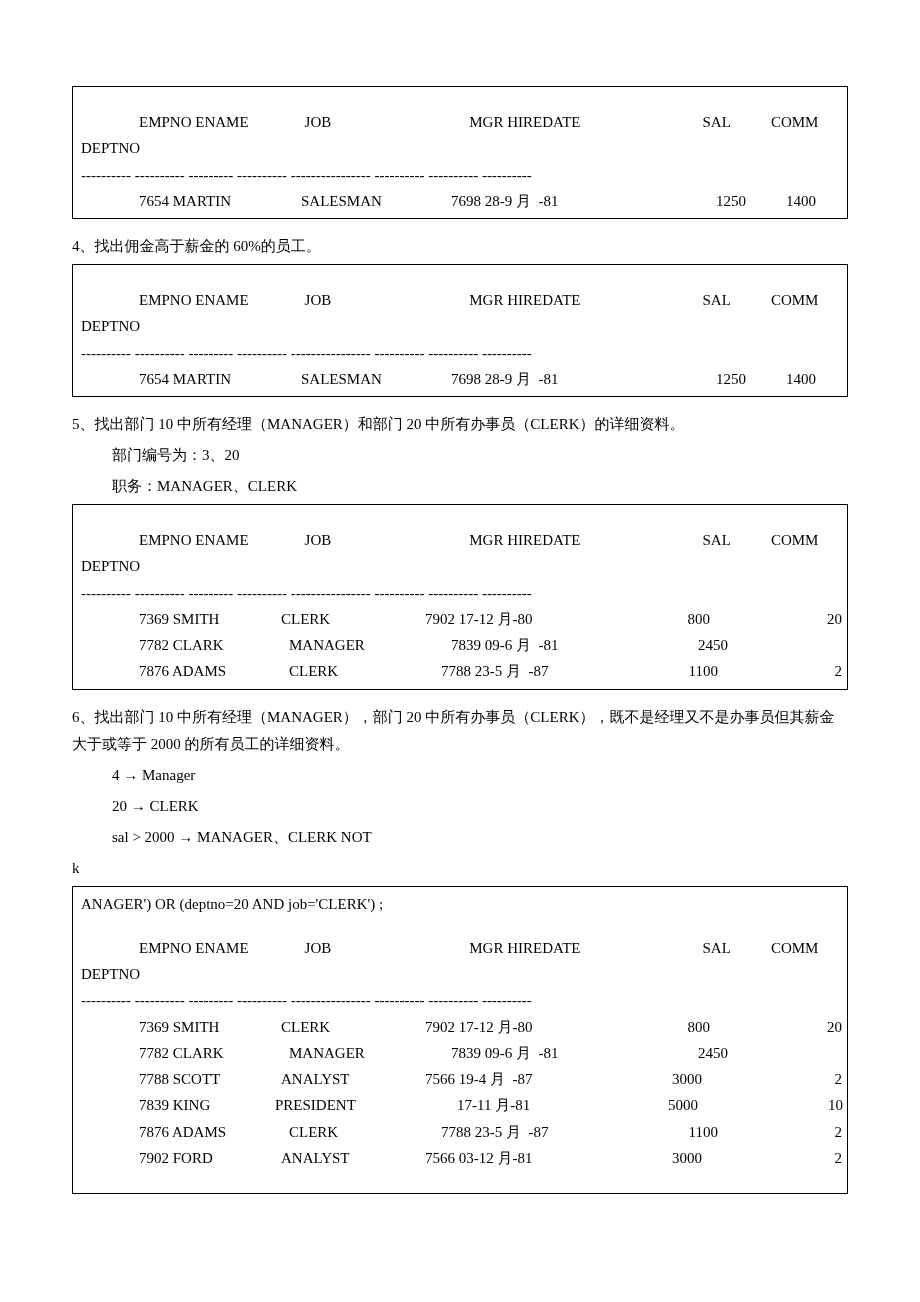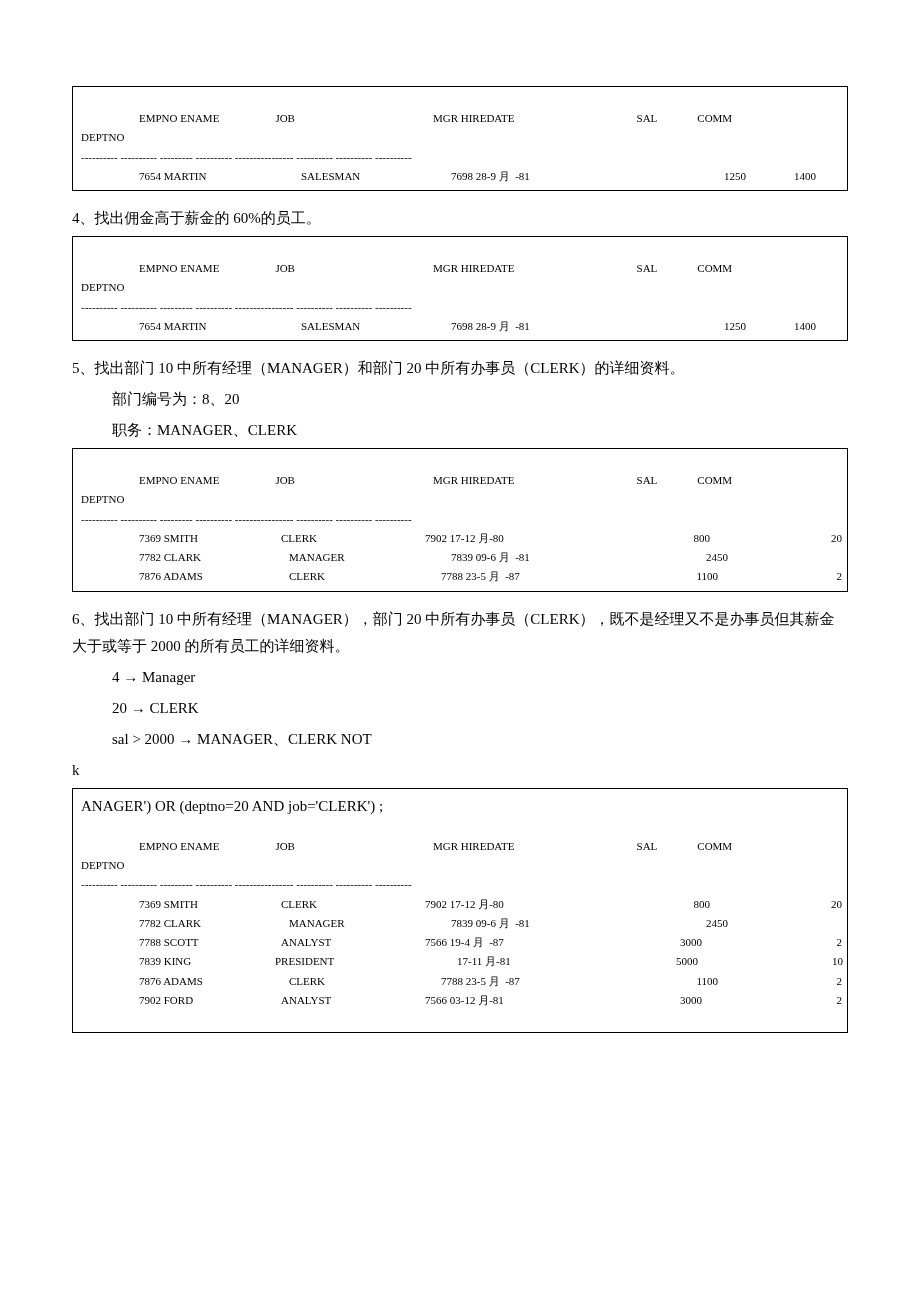--- a/index.html
+++ b/index.html
@@ -21,21 +21,21 @@
   }
   .question-text {
     margin: 4px 0;
     line-height: 1.8;
   }
   .indent {
     padding-left: 40px;
   }
   pre {
     font-family: "Times New Roman", serif;
-    font-size: 11px;
+    font-size: 15px;
     white-space: pre;
     margin: 0;
   }
   .blank-row {
     height: 18px;
   }
 </style>
 </head>
 <body>
 
@@ -50,21 +50,21 @@
 <div class="question-text">4、找出佣金高于薪金的 60%的员工。</div>
 <div class="sql-block">
   <div class="blank-row"></div>
   <pre><span style="display:inline-block;width:58px"></span><span>EMPNO ENAME</span><span style="display:inline-block;width:56px"></span><span>JOB</span><span style="display:inline-block;width:138px"></span><span>MGR HIREDATE</span><span style="display:inline-block;width:122px"></span><span>SAL</span><span style="display:inline-block;width:40px"></span><span>COMM</span></pre>
   <pre><span>DEPTNO</span></pre>
   <pre>---------- ---------- --------- ---------- ---------------- ---------- ---------- ----------</pre>
   <pre><span style="display:inline-block;width:58px"></span><span style="display:inline-block;width:120px">7654 MARTIN</span><span style="display:inline-block;width:42px"></span><span style="display:inline-block;width:122px">SALESMAN</span><span style="display:inline-block;width:28px"></span><span style="display:inline-block;width:175px">7698 28-9 月  -81</span><span style="display:inline-block;width:60px"></span><span style="display:inline-block;width:60px;text-align:right">1250</span><span style="display:inline-block;width:70px;text-align:right">1400</span></pre>
 </div>
 
 <div class="question-text">5、找出部门 10 中所有经理（MANAGER）和部门 20 中所有办事员（CLERK）的详细资料。</div>
-<div class="question-text indent">部门编号为：8、20</div>
+<div class="question-text indent">部门编号为：3、20</div>
 <div class="question-text indent">职务：MANAGER、CLERK</div>
 <div class="sql-block">
   <div class="blank-row"></div>
   <pre><span style="display:inline-block;width:58px"></span><span>EMPNO ENAME</span><span style="display:inline-block;width:56px"></span><span>JOB</span><span style="display:inline-block;width:138px"></span><span>MGR HIREDATE</span><span style="display:inline-block;width:122px"></span><span>SAL</span><span style="display:inline-block;width:40px"></span><span>COMM</span></pre>
   <pre><span>DEPTNO</span></pre>
   <pre>---------- ---------- --------- ---------- ---------------- ---------- ---------- ----------</pre>
   <pre><span style="display:inline-block;width:58px"></span><span style="display:inline-block;width:120px">7369 SMITH</span><span style="display:inline-block;width:22px"></span><span style="display:inline-block;width:122px">CLERK</span><span style="display:inline-block;width:22px"></span><span style="display:inline-block;width:175px">7902 17-12 月-80</span><span style="display:inline-block;width:60px"></span><span style="display:inline-block;width:50px;text-align:right">800</span><span style="display:inline-block;width:132px;text-align:right">20</span></pre>
   <pre><span style="display:inline-block;width:58px"></span><span style="display:inline-block;width:120px">7782 CLARK</span><span style="display:inline-block;width:30px"></span><span style="display:inline-block;width:122px">MANAGER</span><span style="display:inline-block;width:40px"></span><span style="display:inline-block;width:175px">7839 09-6 月  -81</span><span style="display:inline-block;width:42px"></span><span style="display:inline-block;width:60px;text-align:right">2450</span><span style="display:inline-block;width:112px;text-align:right"></span></pre>
   <pre><span style="display:inline-block;width:58px"></span><span style="display:inline-block;width:120px">7876 ADAMS</span><span style="display:inline-block;width:30px"></span><span style="display:inline-block;width:122px">CLERK</span><span style="display:inline-block;width:30px"></span><span style="display:inline-block;width:175px">7788 23-5 月  -87</span><span style="display:inline-block;width:42px"></span><span style="display:inline-block;width:60px;text-align:right">1100</span><span style="display:inline-block;width:124px;text-align:right">2</span></pre>
 </div>

